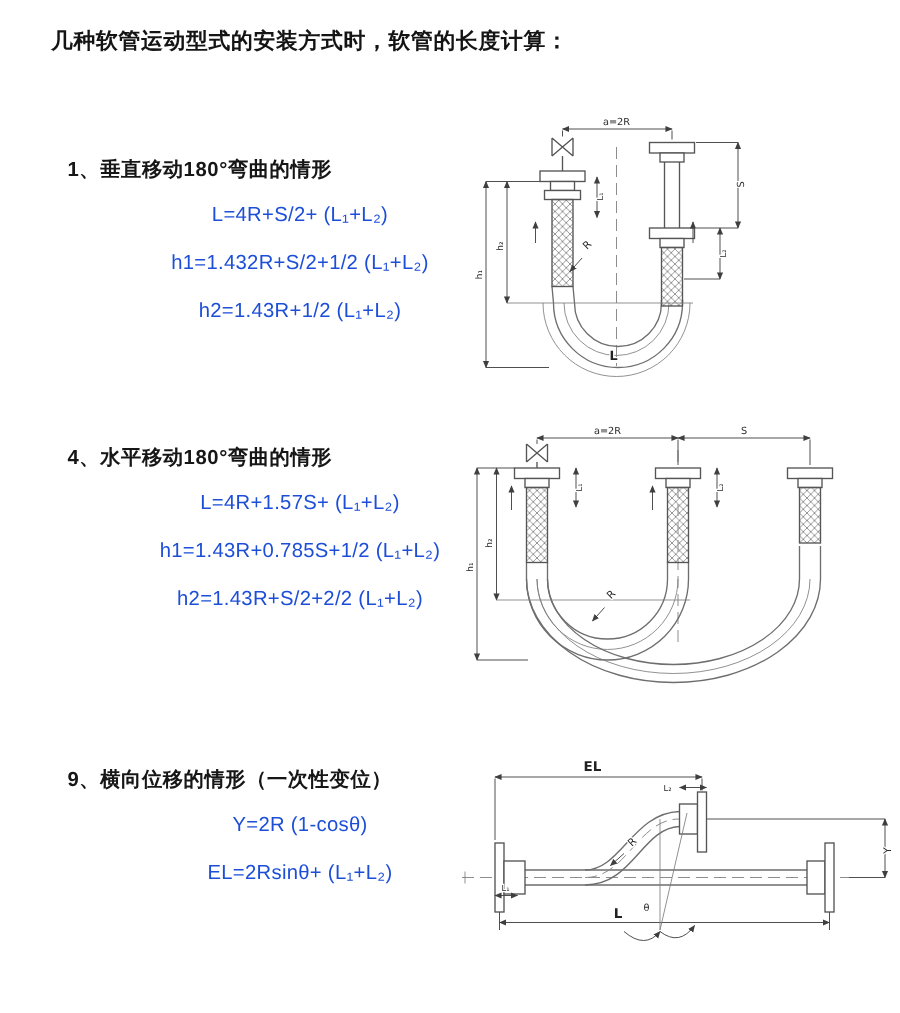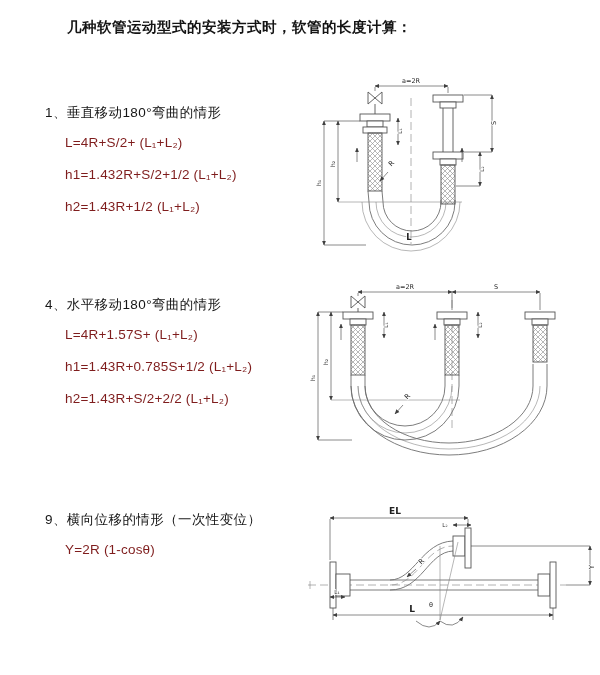--- a/index.html
+++ b/index.html
@@ -1,23 +1,23 @@
 <!DOCTYPE html>
 <html><head>
 <meta charset="utf-8">
 <style>
   html,body{margin:0;padding:0;}
   body{width:600px;height:675px;background:#ffffff;position:relative;overflow:hidden;
        font-family:"Liberation Sans","DejaVu Sans",sans-serif;color:#1c1c1c;}
   .page{position:absolute;inset:0;background:#fff;}
-  .title{position:absolute;left:34px;top:18px;font-size:14.5px;font-weight:600;letter-spacing:0.5px;color:#141414;margin-left:33px;}
+  .title{position:absolute;left:34px;top:18px;font-size:14.5px;font-weight:600;letter-spacing:0.5px;color:#141414;}
   .sec{position:absolute;left:45px;width:290px;}
   #sec1{top:104px;} #sec2{top:296px;} #sec3{top:511px;}
-  .sec-heading{font-size:13.5px;font-weight:400;letter-spacing:0.4px;color:#161616;margin:0 0 11px 0;}
-  .formula{font-size:13.5px;margin:0 0 13px 20px;line-height:19px;color:#7f1d1d;letter-spacing:0.2px;}
+  .sec-heading{font-size:13.5px;font-weight:700;letter-spacing:0.4px;color:#161616;margin:0 0 11px 0;}
+  .formula{font-size:13.5px;margin:0 0 13px 20px;line-height:19px;color:#1d4ed8;letter-spacing:0.2px;text-align:center;}
   svg.diag{position:absolute;overflow:visible;}
   #d1{left:310px;top:66px;}
   #d2{left:308px;top:282px;}
   #d3{left:300px;top:500px;}
   .pipe{stroke:#555;stroke-width:0.9;fill:#fff;}
   .pline{stroke:#555;stroke-width:0.9;fill:none;}
   .hose{stroke:#6e6e6e;stroke-width:0.9;fill:none;}
   .dim{stroke:#4a4a4a;stroke-width:0.65;fill:none;}
   .thin{stroke:#7a7a7a;stroke-width:0.55;fill:none;}
   .cl{stroke:#8a8a8a;stroke-width:0.65;fill:none;stroke-dasharray:8 4;}
@@ -42,20 +42,21 @@
   <div class="sec" id="sec2">
     <div class="sec-heading">4、水平移动180°弯曲的情形</div>
     <div class="formula">L=4R+1.57S+ (L₁+L₂)</div>
     <div class="formula">h1=1.43R+0.785S+1/2 (L₁+L₂)</div>
     <div class="formula">h2=1.43R+S/2+2/2 (L₁+L₂)</div>
   </div>
 
   <div class="sec" id="sec3">
     <div class="sec-heading">9、横向位移的情形（一次性变位）</div>
     <div class="formula">Y=2R (1-cosθ)</div>
+    <div class="formula">EL=2Rsinθ+ (L₁+L₂)</div>
   </div>
 
   <svg width="0" height="0" style="position:absolute">
     <defs>
       <marker id="arr" viewBox="0 0 10 10" refX="9" refY="5" markerWidth="7.5" markerHeight="7.5" orient="auto-start-reverse">
         <path d="M0,0.8 L10,5 L0,9.2 z" fill="#3f3f3f"></path>
       </marker>
       <pattern id="braid" width="5" height="5" patternUnits="userSpaceOnUse">
         <path d="M0,5 L5,0 M0,0 L5,5" stroke="#8a8a8a" stroke-width="0.6" fill="none"></path>
       </pattern>

